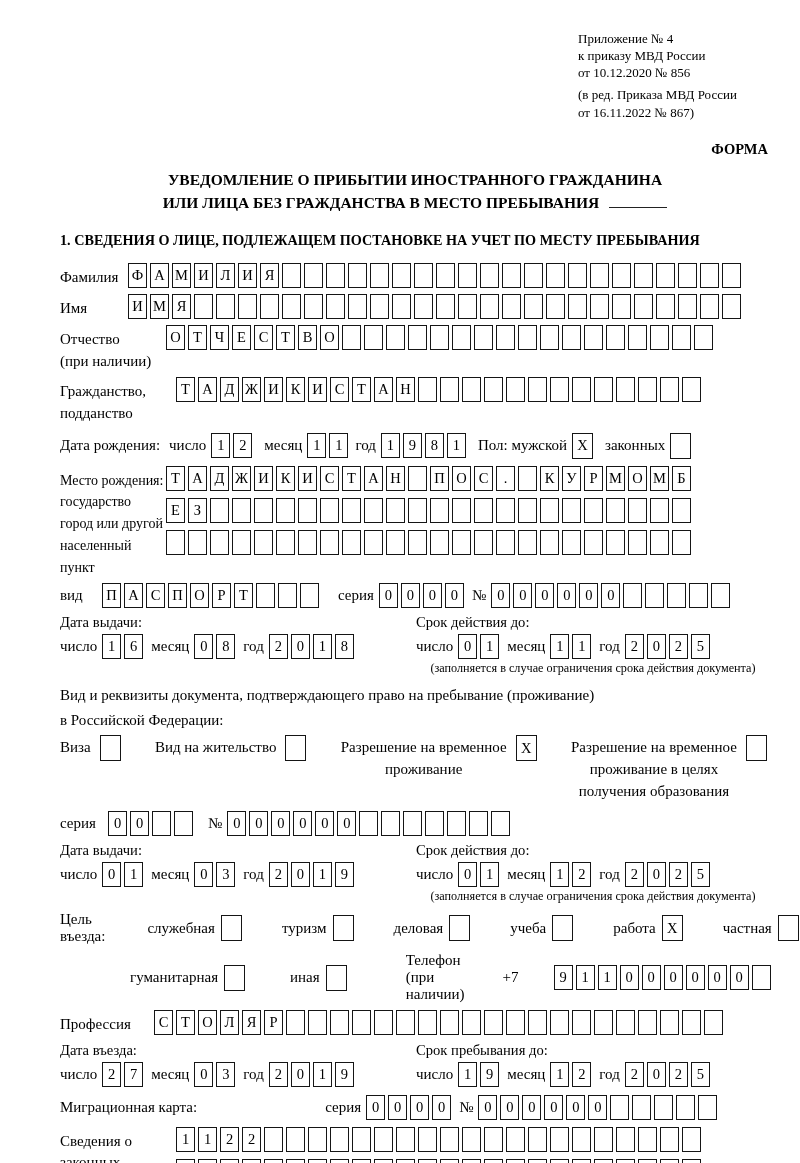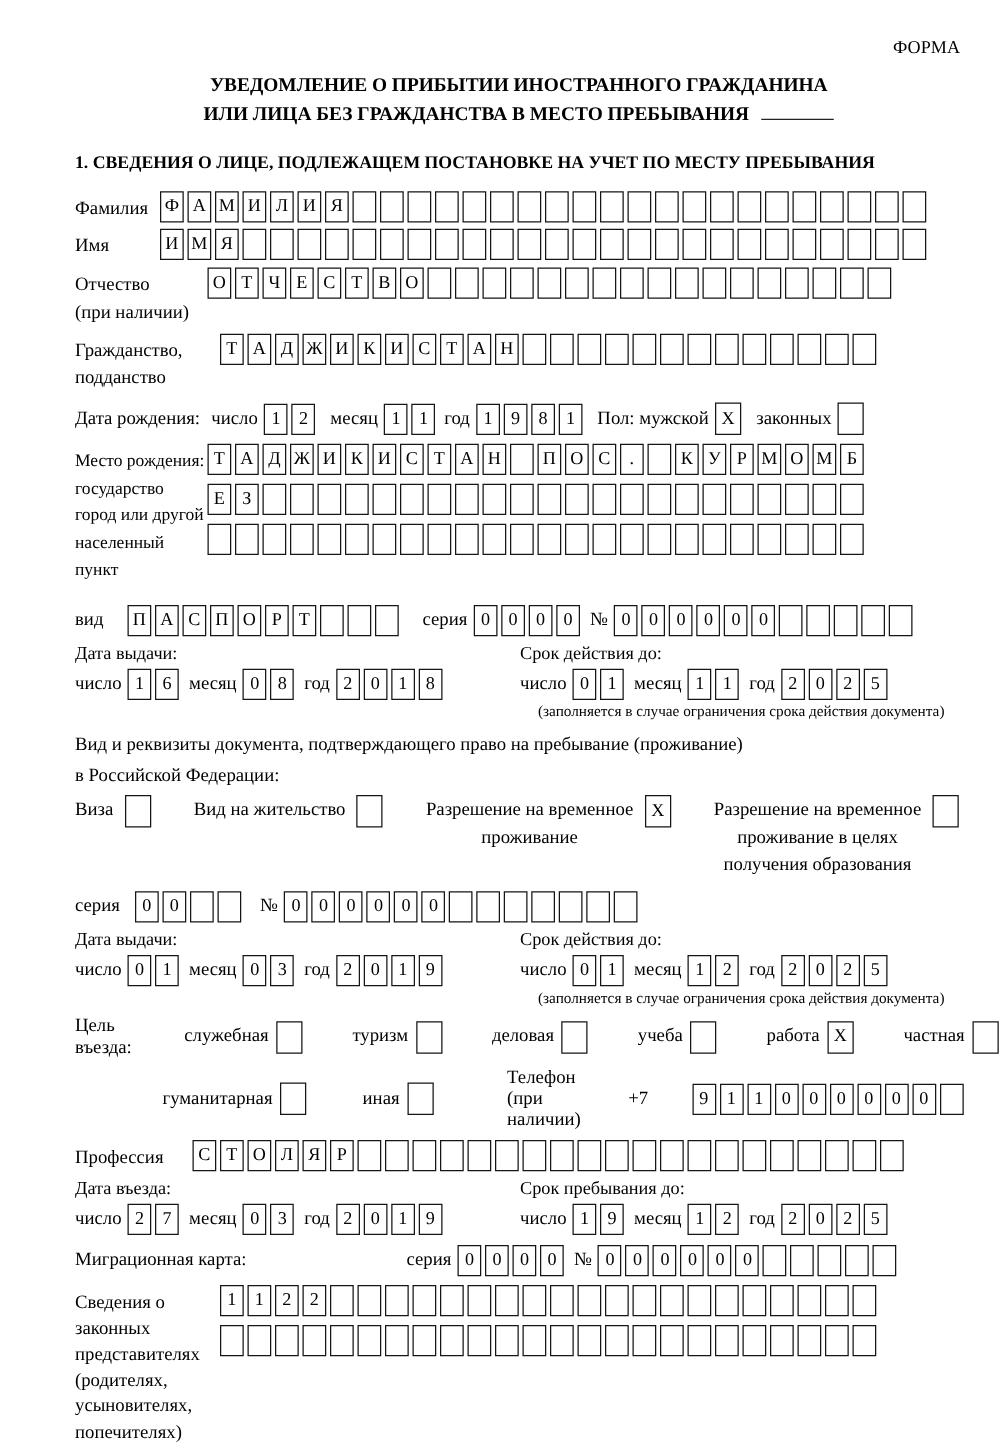--- a/index.html
+++ b/index.html
@@ -3,26 +3,26 @@
 <meta charset="utf-8">
 <style>
   html,body{margin:0;padding:0;background:#fff;}
   .page{
     width:800px;height:1163px;box-sizing:border-box;overflow:hidden;margin:0 auto;
     padding:30px 30px 0 60px;background:#fff;color:#000;
     font-family:"Liberation Serif","DejaVu Serif",serif;font-size:15px;position:relative;
   }
   .hdr{margin-left:auto;width:192px;font-size:13px;line-height:1.32;}
   .hdr-gap{height:5px;}
-  .forma{text-align:right;font-weight:normal;font-size:14.5px;padding-right:2px;}
+  .forma{text-align:right;font-weight:bold;font-size:14.5px;margin-top:20px;padding-right:2px;}
   .title{text-align:center;font-weight:bold;font-size:15.5px;line-height:1.5;margin-top:10px;}
   .blank-line{display:inline-block;width:58px;border-bottom:1.6px solid #222;height:13px;margin-left:10px;}
   .sec{font-weight:bold;font-size:14.2px;margin-top:18px;white-space:nowrap;font-family:Liberation Serif, serif;}
   .row{display:flex;align-items:flex-start;margin-top:5px;}
-  .rowc{display:flex;align-items:center;margin-top:17px;}
+  .rowc{display:flex;align-items:center;margin-top:5px;}
   .lbl{flex:none;padding-top:4px;white-space:pre-line;line-height:1.45;}
   .w68{width:68px;}
   .w106{width:106px;}
   .w116{width:116px;}
   .boxes{display:flex;flex-wrap:nowrap;}
   .boxcol{display:flex;flex-direction:column;gap:7px;}
   .cbox{
     flex:none;width:19px;height:25px;box-sizing:border-box;border:1.6px solid #151515;
     margin-right:3px;display:inline-flex;align-items:center;justify-content:center;
     font-size:14.5px;background:#fff;
@@ -49,20 +49,28 @@
   .indent70{padding-left:70px;}
   .mr14{margin-right:14px;}
   .ml-mig{margin-left:128px;}
   .phone-pref{margin:0 7px 0 4px;}
 </style>
 </head>
 <body>
 
 <div class="page">
 
+  <div class="hdr">
+    <div>Приложение № 4</div>
+    <div>к приказу МВД России</div>
+    <div>от 10.12.2020 № 856</div>
+    <div class="hdr-gap"></div>
+    <div>(в ред. Приказа МВД России</div>
+    <div>от 16.11.2022 № 867)</div>
+  </div>
 
   <div class="forma">ФОРМА</div>
 
   <div class="title">
     <div>УВЕДОМЛЕНИЕ О ПРИБЫТИИ ИНОСТРАННОГО ГРАЖДАНИНА</div>
     <div>
       <span>ИЛИ ЛИЦА БЕЗ ГРАЖДАНСТВА В МЕСТО ПРЕБЫВАНИЯ</span><span class="blank-line"></span>
     </div>
   </div>
 

